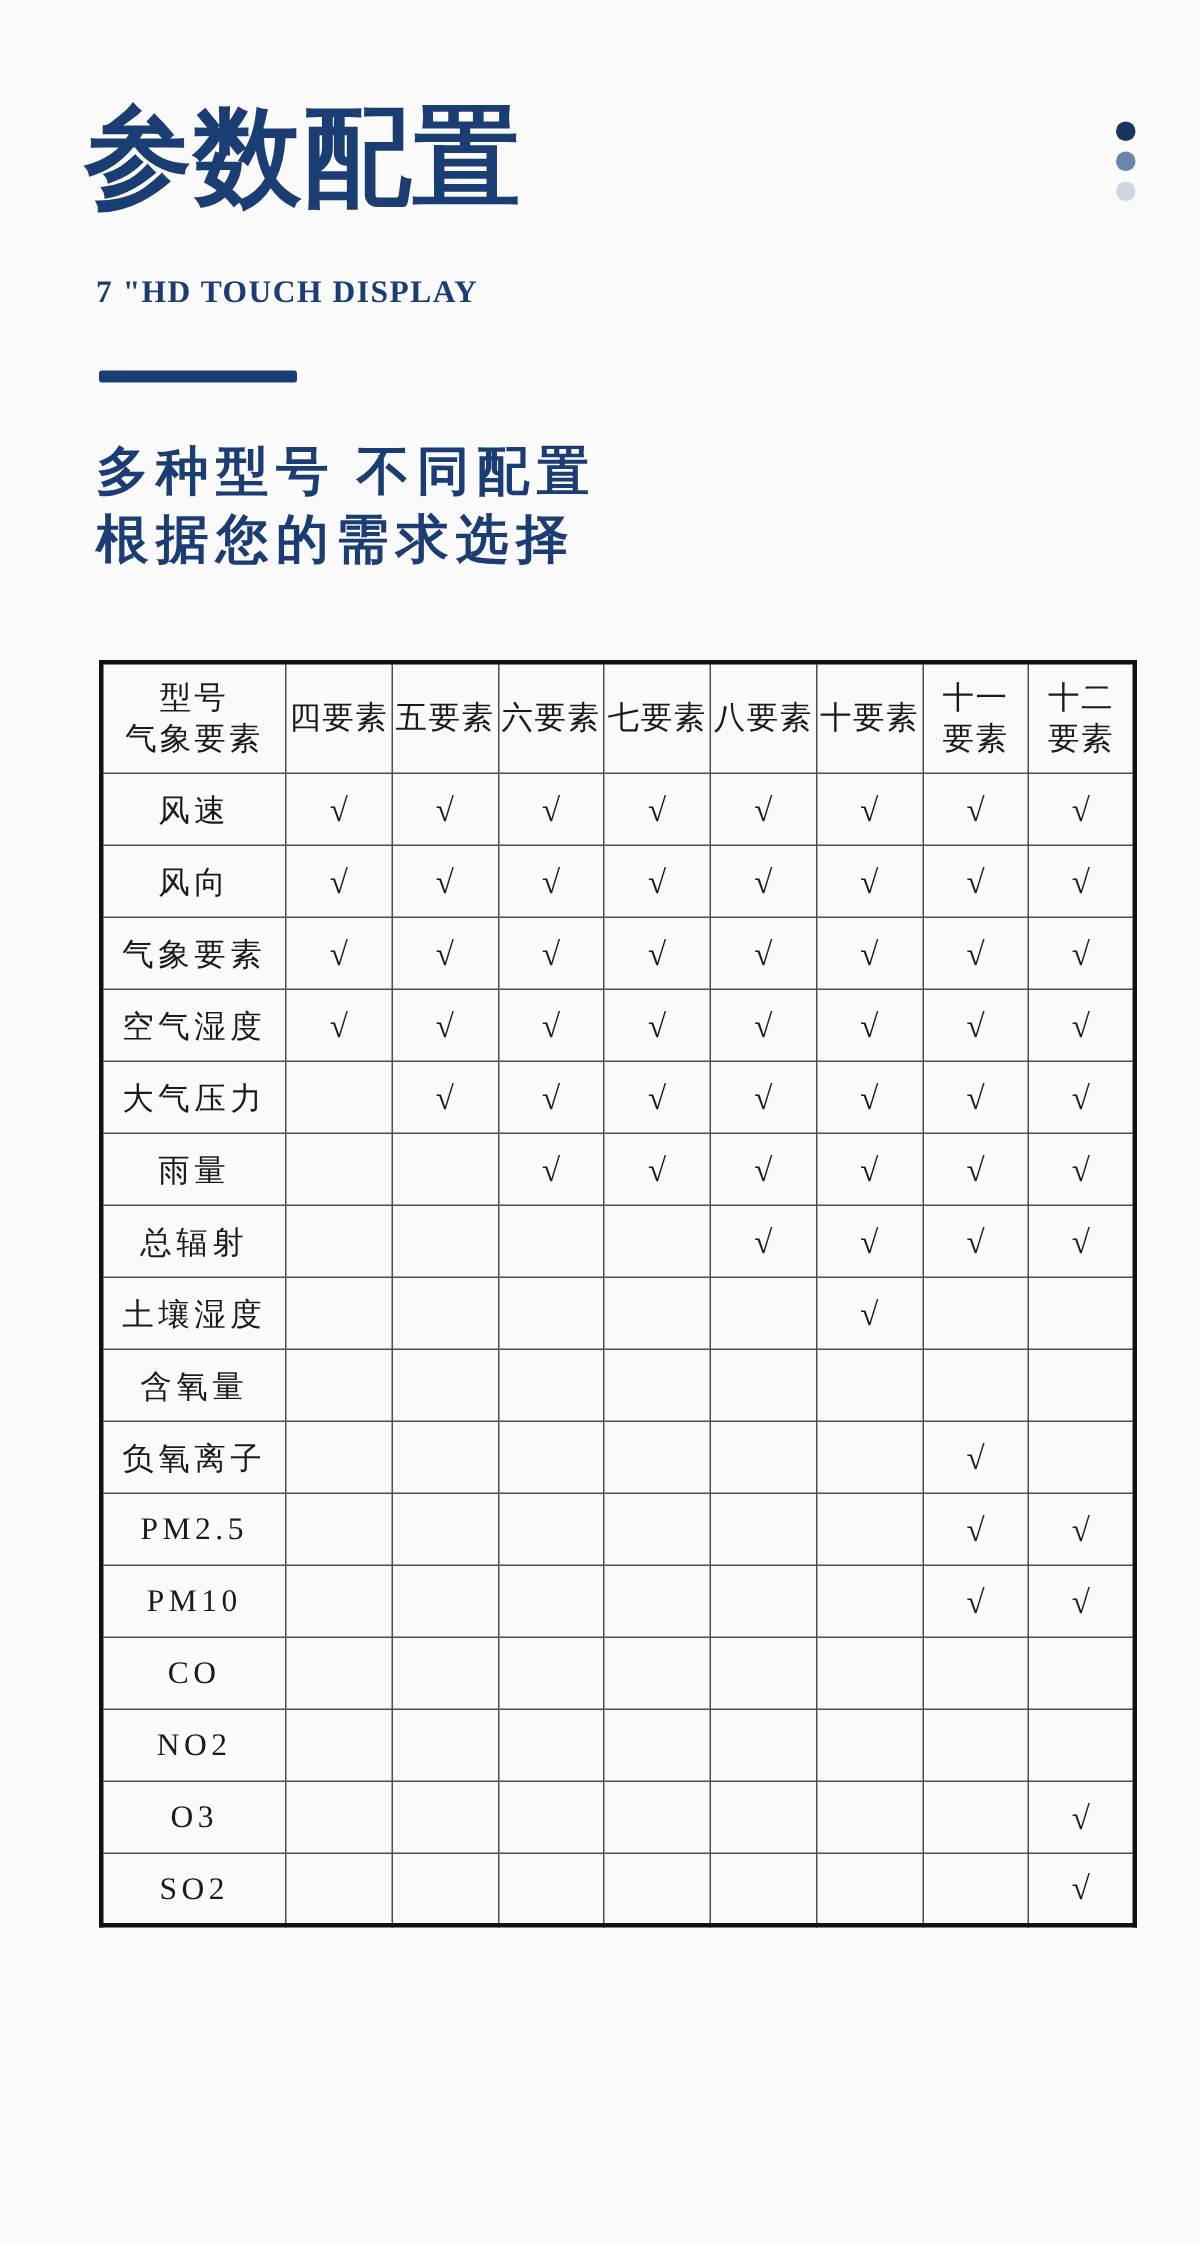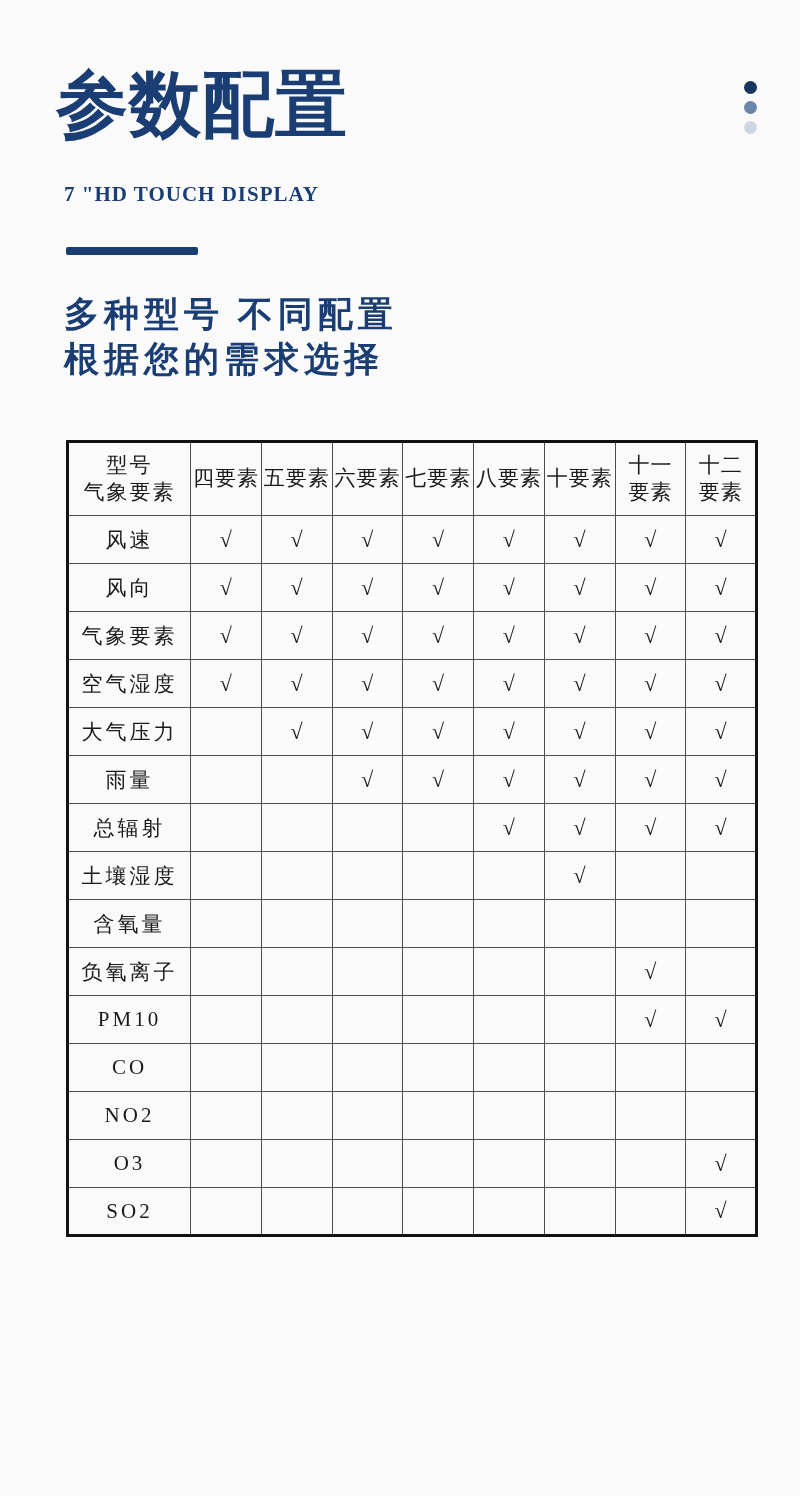--- a/index.html
+++ b/index.html
@@ -218,20 +218,31 @@
           <td class="check"></td>
           <td class="check"></td>
           <td class="check"></td>
           <td class="check"></td>
           <td class="check"></td>
           <td class="check"></td>
           <td class="check">√</td>
           <td class="check"></td>
         </tr>
         <tr>
+          <td class="rowlabel">PM2.5</td>
+          <td class="check"></td>
+          <td class="check"></td>
+          <td class="check"></td>
+          <td class="check"></td>
+          <td class="check"></td>
+          <td class="check"></td>
+          <td class="check">√</td>
+          <td class="check">√</td>
+        </tr>
+        <tr>
           <td class="rowlabel">PM10</td>
           <td class="check"></td>
           <td class="check"></td>
           <td class="check"></td>
           <td class="check"></td>
           <td class="check"></td>
           <td class="check"></td>
           <td class="check">√</td>
           <td class="check">√</td>
         </tr>

